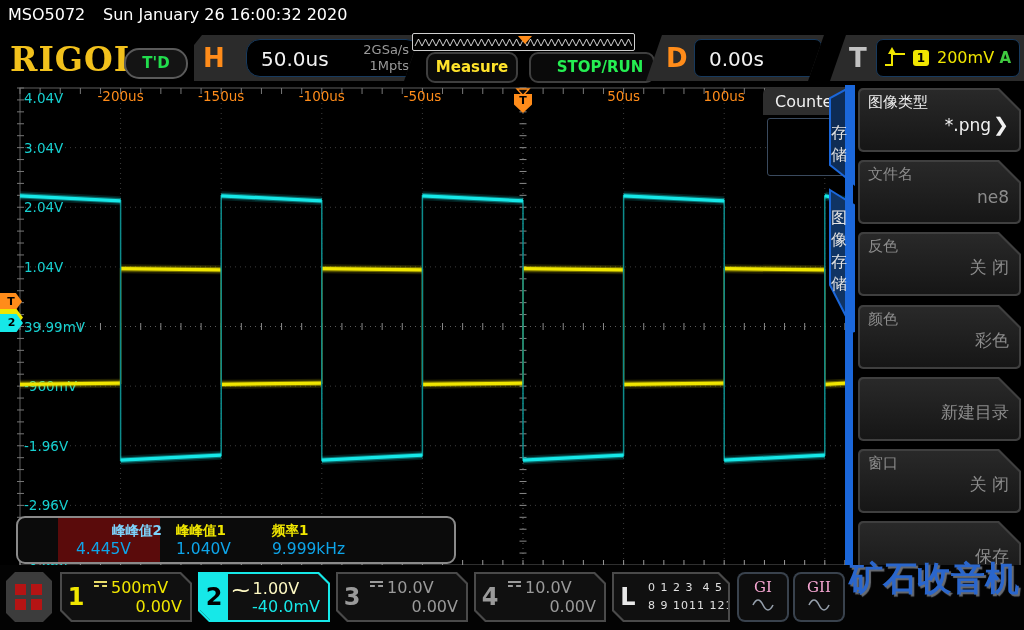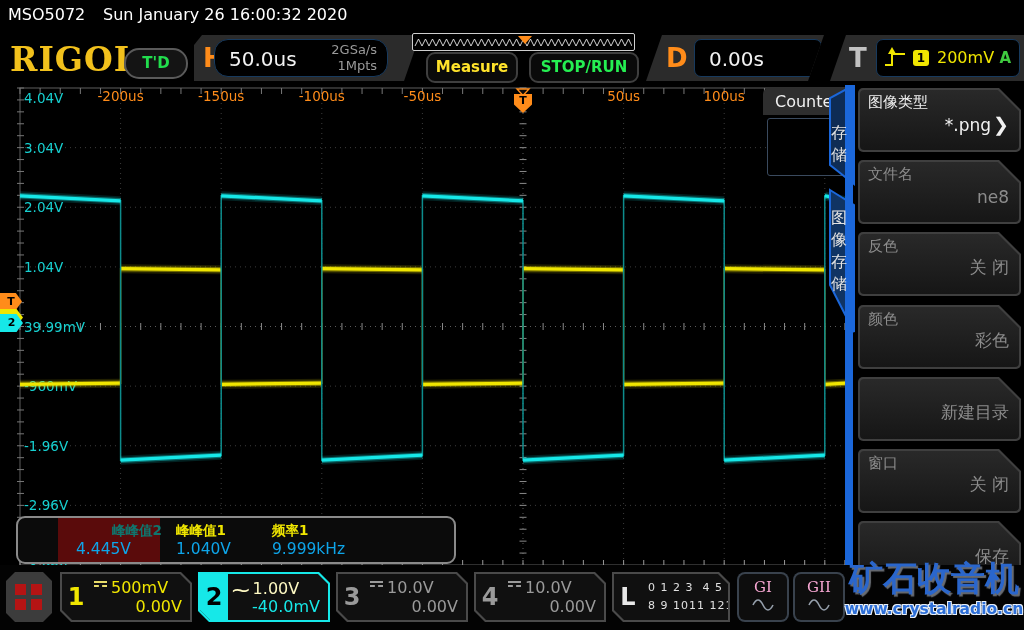--- a/index.html
+++ b/index.html
@@ -13,28 +13,28 @@
   #header{left:0;top:30px;width:1024px;height:55px;background:#000;}
   #logo{left:10px;top:10px;font-family:"DejaVu Serif","Liberation Serif",serif;
         font-weight:bold;font-size:33px;color:#f2c11c;letter-spacing:1px;}
   #td-pill{left:124px;top:18px;width:60px;height:27px;background:#141414;border:2px solid #5a5a5a;
            border-radius:15px;text-align:center;line-height:27px;font-size:15px;font-weight:bold;color:#21dd4d;}
   .hdrbox{background:#2b2b2b;height:46px;top:5px;}
   .hdrbox .biglabel{position:absolute;top:8px;font-size:26px;font-weight:bold;}
   .innerbox{position:absolute;top:4px;height:36px;background:#000;border:1px solid #173a5e;border-radius:7px;}
   #h-box{left:194px;width:226px;clip-path:polygon(8px 0,100% 0,calc(100% - 16px) 100%,0 100%,0 10px);}
   #h-box .biglabel{left:9px;color:#ff8c1a;}
-  #h-inner{left:20px;width:172px;border-radius:14px;}
+  #h-inner{left:52px;width:172px;border-radius:14px;}
   #h-value{position:absolute;left:14px;top:7px;font-size:20px;color:#f2f2f2;}
   #h-rates{position:absolute;right:10px;top:2px;text-align:right;font-size:13px;color:#9a9a9a;line-height:16px;}
   #preview-strip{left:412px;top:3px;width:221px;height:16px;background:#000;border:1px solid #cfcfcf;border-radius:2px;}
   .hbtn{top:22px;height:27px;background:#0a0a0a;border:2px solid #3f3f3f;border-radius:9px;
         text-align:center;font-weight:bold;}
   #measure-btn{left:426px;width:88px;line-height:26px;font-size:15px;color:#ffe32b;}
-  #run-btn{left:529px;width:106px;line-height:26px;font-size:15px;color:#25ef52;}
+  #run-btn{left:529px;width:106px;line-height:26px;font-size:15px;color:#25ef52;padding-left:16px;}
   #d-box{left:646px;width:178px;clip-path:polygon(16px 0,100% 0,calc(100% - 16px) 100%,0 100%);}
   #d-box .biglabel{left:20px;color:#ff8c1a;}
   #d-inner{left:48px;width:126px;}
   #d-value{position:absolute;left:14px;top:7px;font-size:20px;color:#f2f2f2;}
   #t-box{left:830px;width:194px;clip-path:polygon(16px 0,100% 0,100% 100%,0 100%);}
   #t-box .biglabel{left:19px;color:#c2c2c2;}
   #t-inner{left:46px;width:142px;}
   #trig-badge{position:absolute;left:36px;top:10px;width:16px;height:16px;background:#f0e600;border-radius:3px;
               color:#000;font-size:12px;font-weight:bold;text-align:center;line-height:16px;}
   #trig-level{position:absolute;left:60px;top:8px;font-size:16px;color:#f0e600;}
@@ -52,21 +52,21 @@
                  border-radius:6px 6px 0 0;font-size:16px;color:#f0f0f0;line-height:27px;padding-left:12px;box-sizing:border-box;}
   #counter-read{position:absolute;left:4px;top:30px;width:84px;height:56px;background:#000;
                 border:1px solid #3a4a5e;border-radius:3px;}
   
   #meas-panel{left:16px;top:516px;width:436px;height:44px;background:#0b0b0b;border:2px solid #8a8a8a;
               border-radius:9px;z-index:3;overflow:hidden;}
   #meas-red{position:absolute;left:40px;top:0;width:102px;height:100%;background:#5a0b0b;}
   .mcell{position:absolute;top:0;height:100%;}
   .mcell .ml{position:absolute;top:4px;left:0;font-size:13.5px;font-weight:bold;color:#f0e600;}
   .mcell .mv{position:absolute;top:22px;left:0;font-size:15.5px;color:#0ea5e9;}
-  .mcell.c2 .ml{color:#0f766e;padding-left:36px;}
+  .mcell.c2 .ml{color:#7dd3fc;padding-left:36px;}
   
   #tabsvg{left:818px;top:85px;z-index:4;}
   #blue-line{left:845px;top:85px;width:8px;height:545px;background:#1b67da;z-index:4;}
   .vtext{position:absolute;z-index:5;color:#e2e2e2;font-size:16px;line-height:22px;width:18px;
          text-align:center;word-break:break-all;}
   #menu{left:855px;top:84px;width:169px;height:546px;background:#000;z-index:4;}
   .mitem{position:absolute;left:3px;width:163px;height:64px;background:#3f3f3f;
          clip-path:polygon(0 0,calc(100% - 22px) 0,100% 22px,100% 100%,0 100%);border-radius:5px;}
   .mitem .mi{position:absolute;inset:2px;background:linear-gradient(#292929,#161616);
          clip-path:polygon(0 0,calc(100% - 21px) 0,100% 21px,100% 100%,0 100%);border-radius:4px;}
@@ -582,14 +582,13 @@
       <div class="gt">GII</div>
       <svg width="24" height="12">
         <path d="M2,6 q5,-10 10,0 q5,10 10,0" stroke="#97a1ad" stroke-width="1.6" fill="none"></path>
       </svg>
     </div>
   </div>
 </div>
 
 <div id="watermark" class="abs">
   <div id="wm-title">矿石收音机</div>
-  <div id="wm-url">www.crystalradio.cn</div>
 </div>
 
 </body></html>

